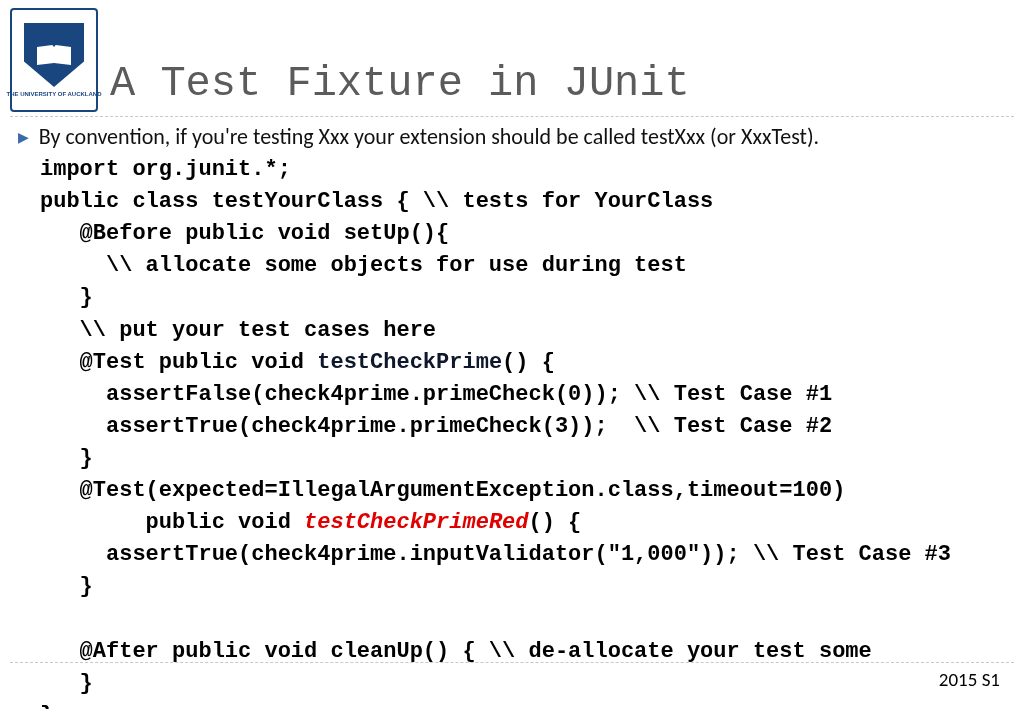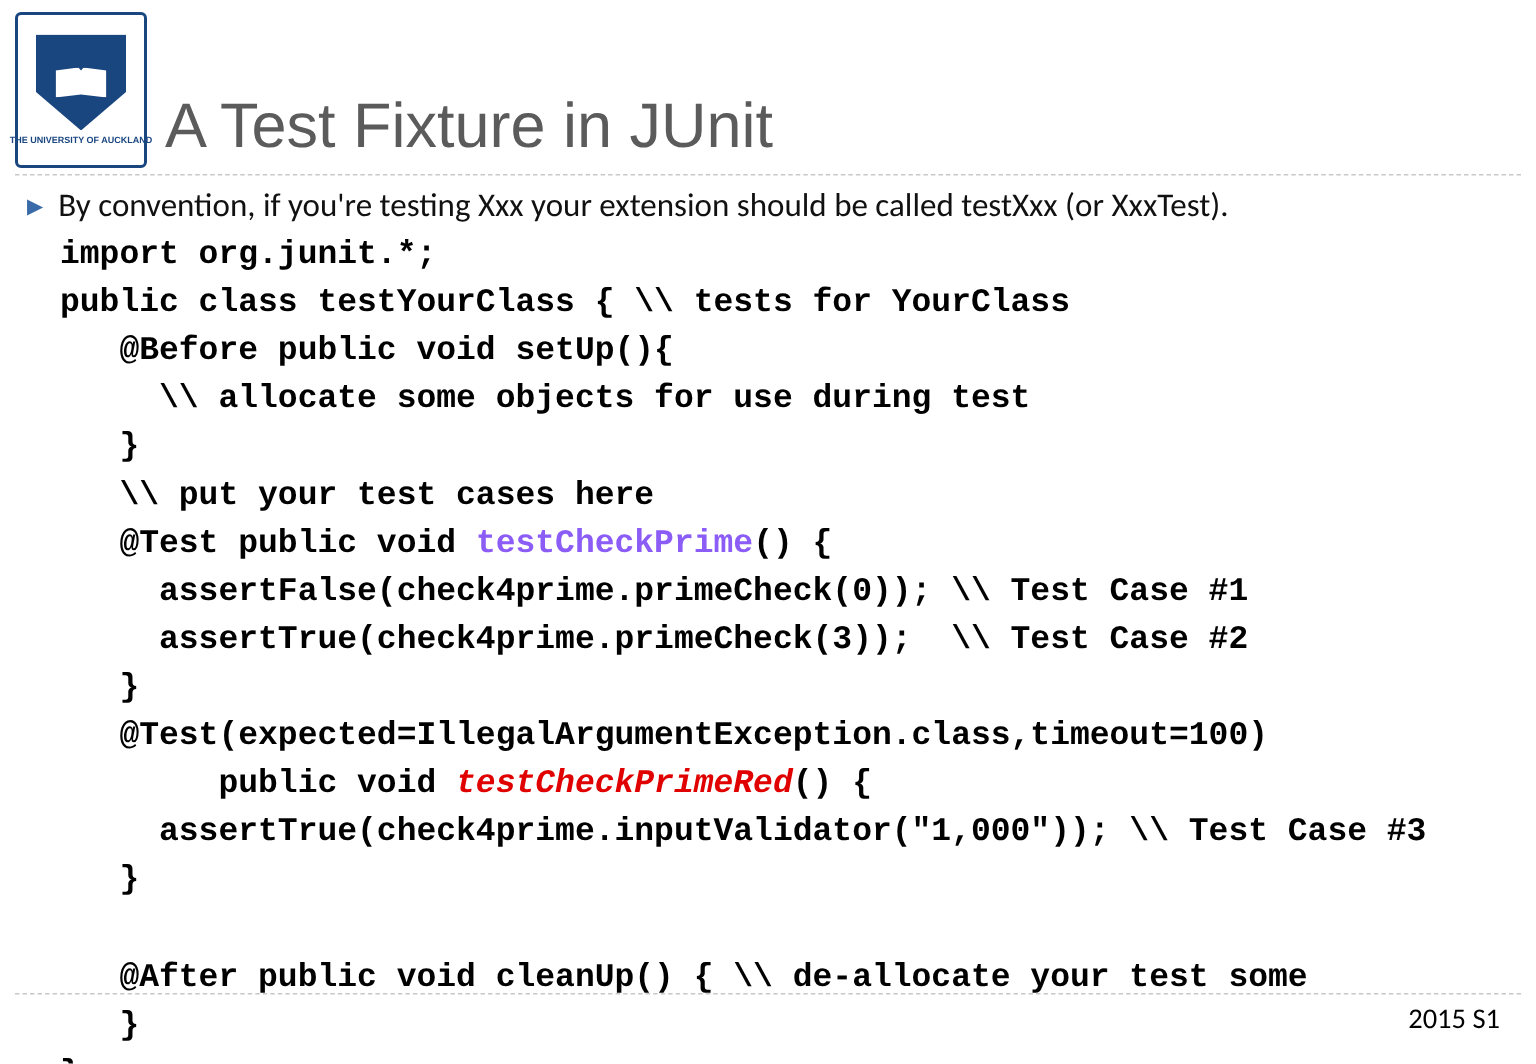--- a/index.html
+++ b/index.html
@@ -50,21 +50,21 @@
     color: #1a4680;
     font-family: Arial, sans-serif;
     text-align: center;
     margin-top: 4px;
     font-weight: bold;
     white-space: nowrap;
   }
   .title {
     font-size: 42px;
     color: #5b5b5b;
-    font-family: Liberation Sans, sans-serif;
+    font-family: Liberation Mono, monospace;
     font-weight: normal;
     padding-bottom: 4px;
   }
   .divider {
     border-top: 1px dashed #c8c8c8;
     margin: 0 10px;
   }
   .content {
     padding: 6px 18px 6px 18px;
   }
@@ -84,21 +84,21 @@
   }
   .code {
     font-family: 'Courier New', Courier, monospace;
     font-size: 22px;
     font-weight: bold;
     color: #000;
     line-height: 1.46;
     white-space: pre;
     margin-left: 22px;
   }
-  .blue { color: #8b5cf6; margin-top: 28px; }
+  .blue { color: #0f172a; margin-top: 28px; }
   .red { color: #e00000; font-style: italic; }
   .footer {
     position: absolute;
     bottom: 18px;
     right: 24px;
     font-family: Calibri, Arial, sans-serif;
     font-size: 19px;
     color: #000000;
   }
   .footer-divider {

